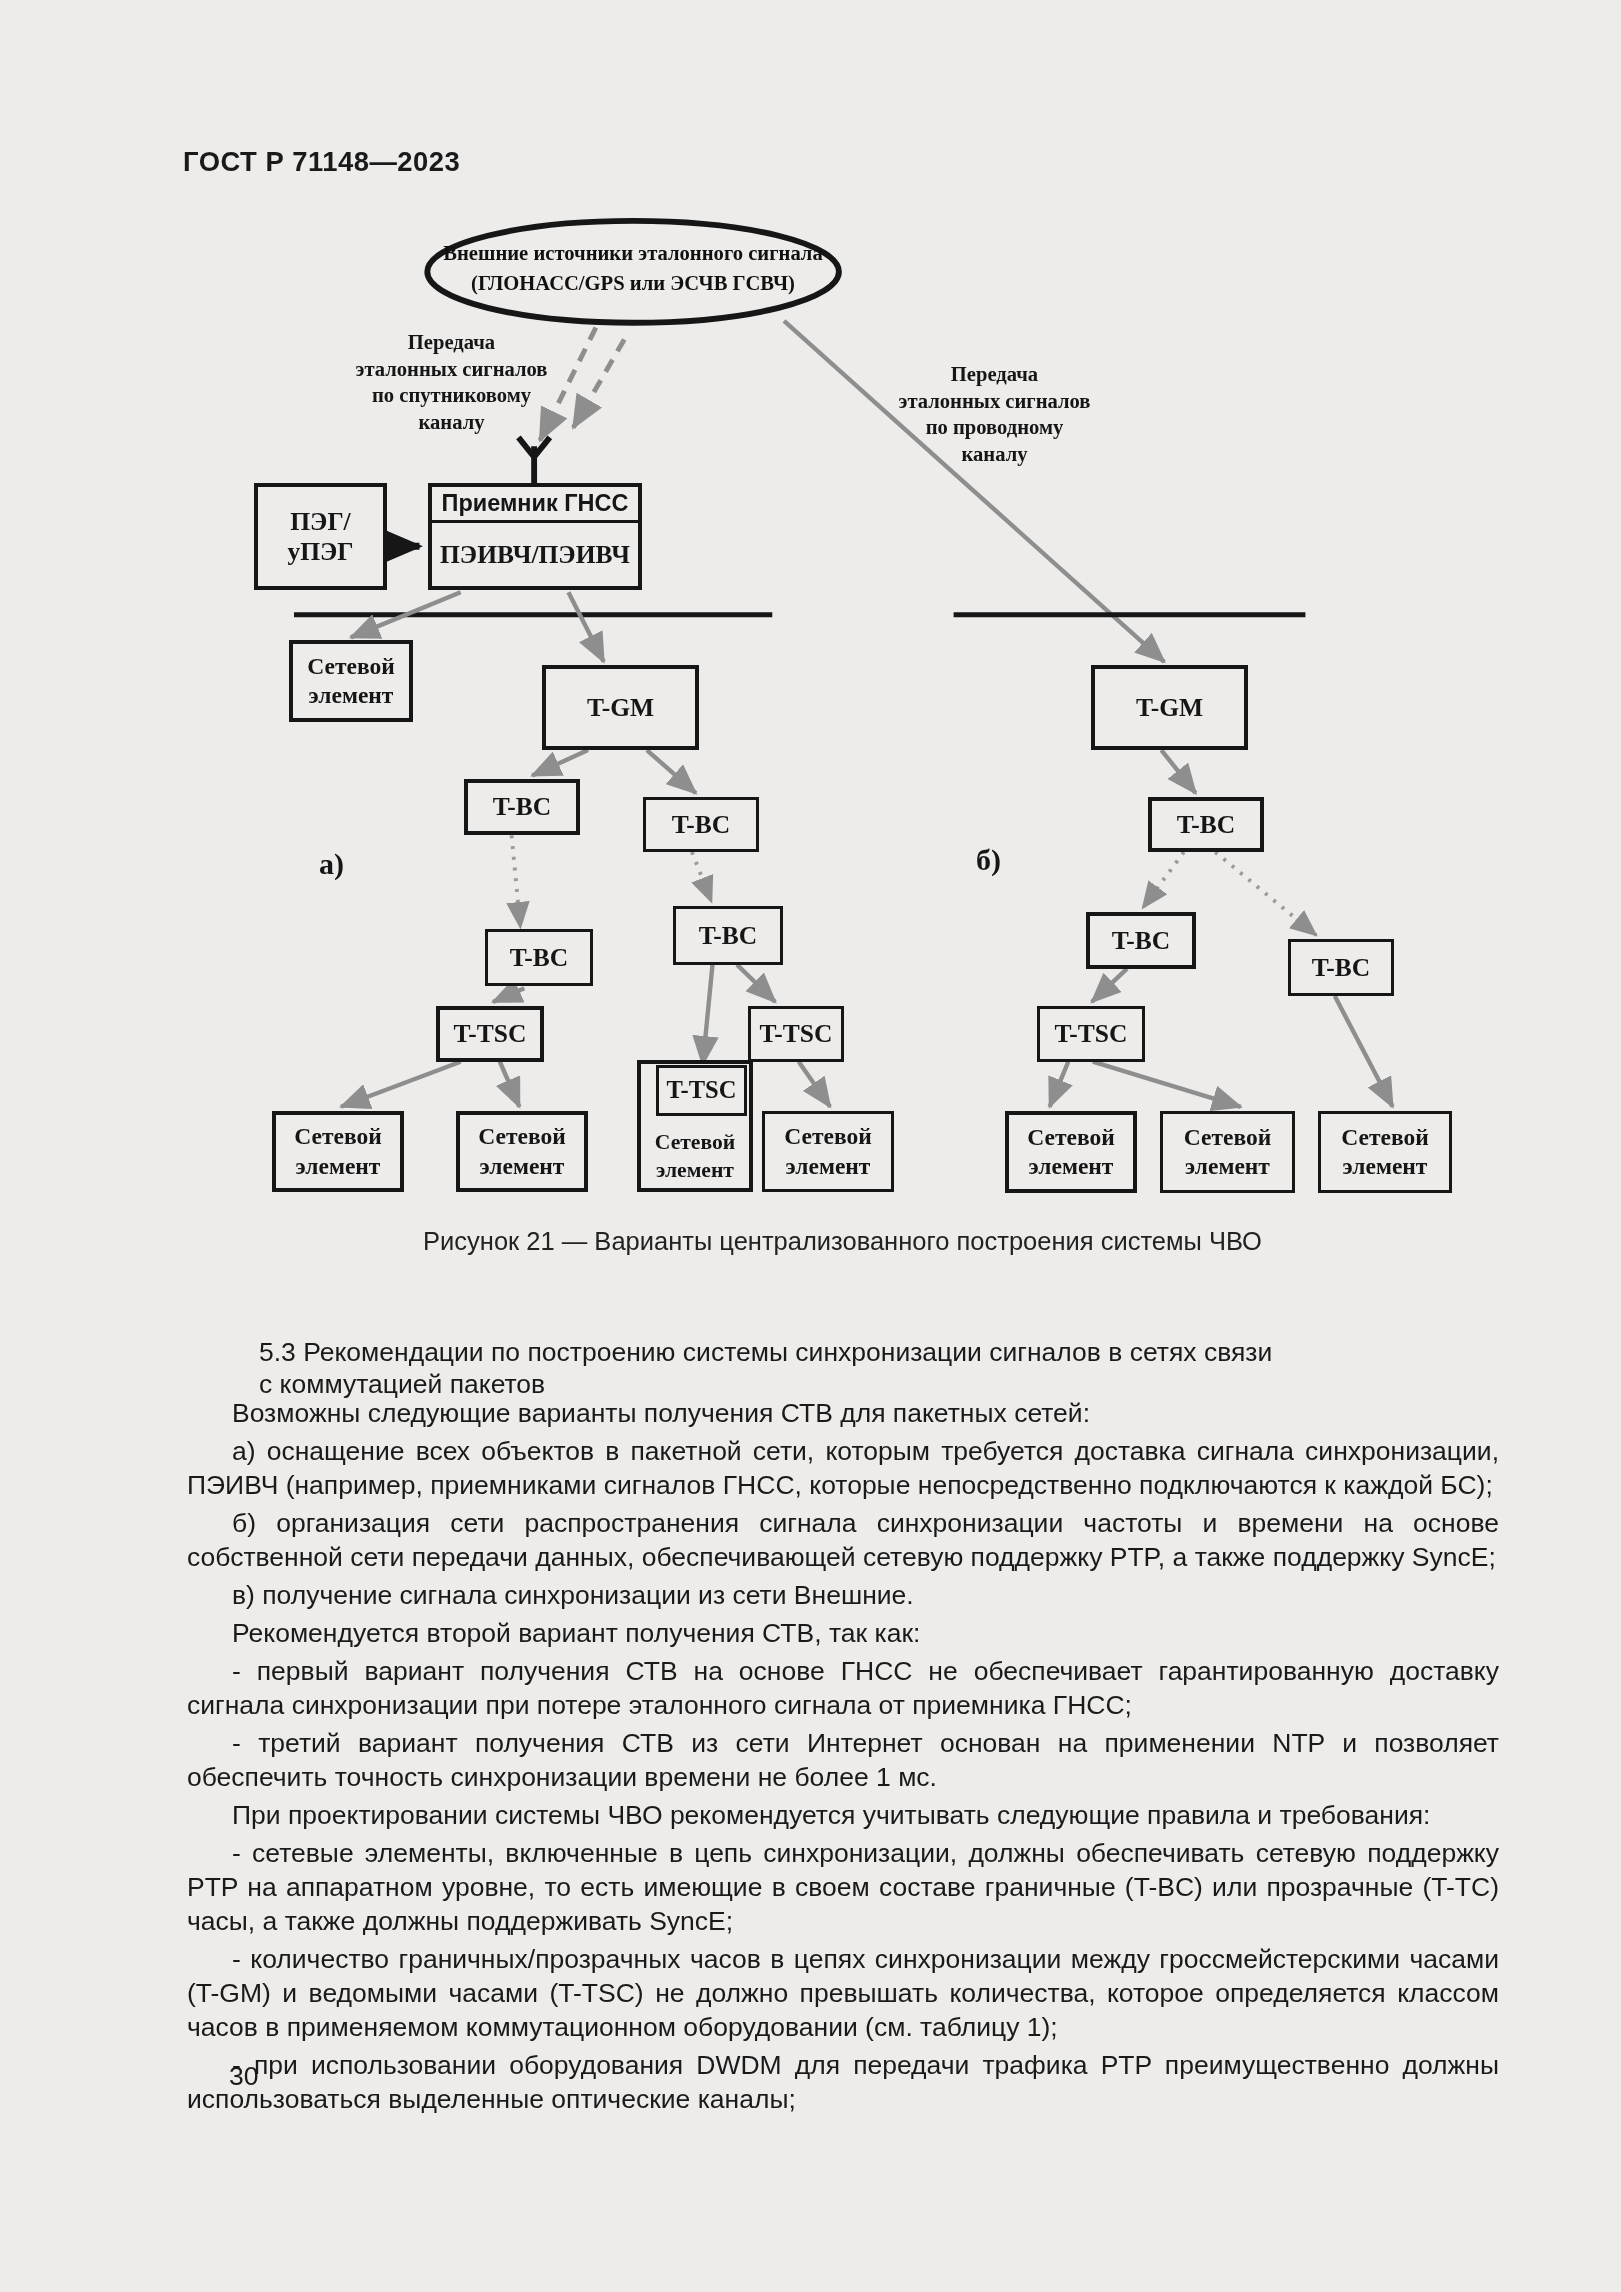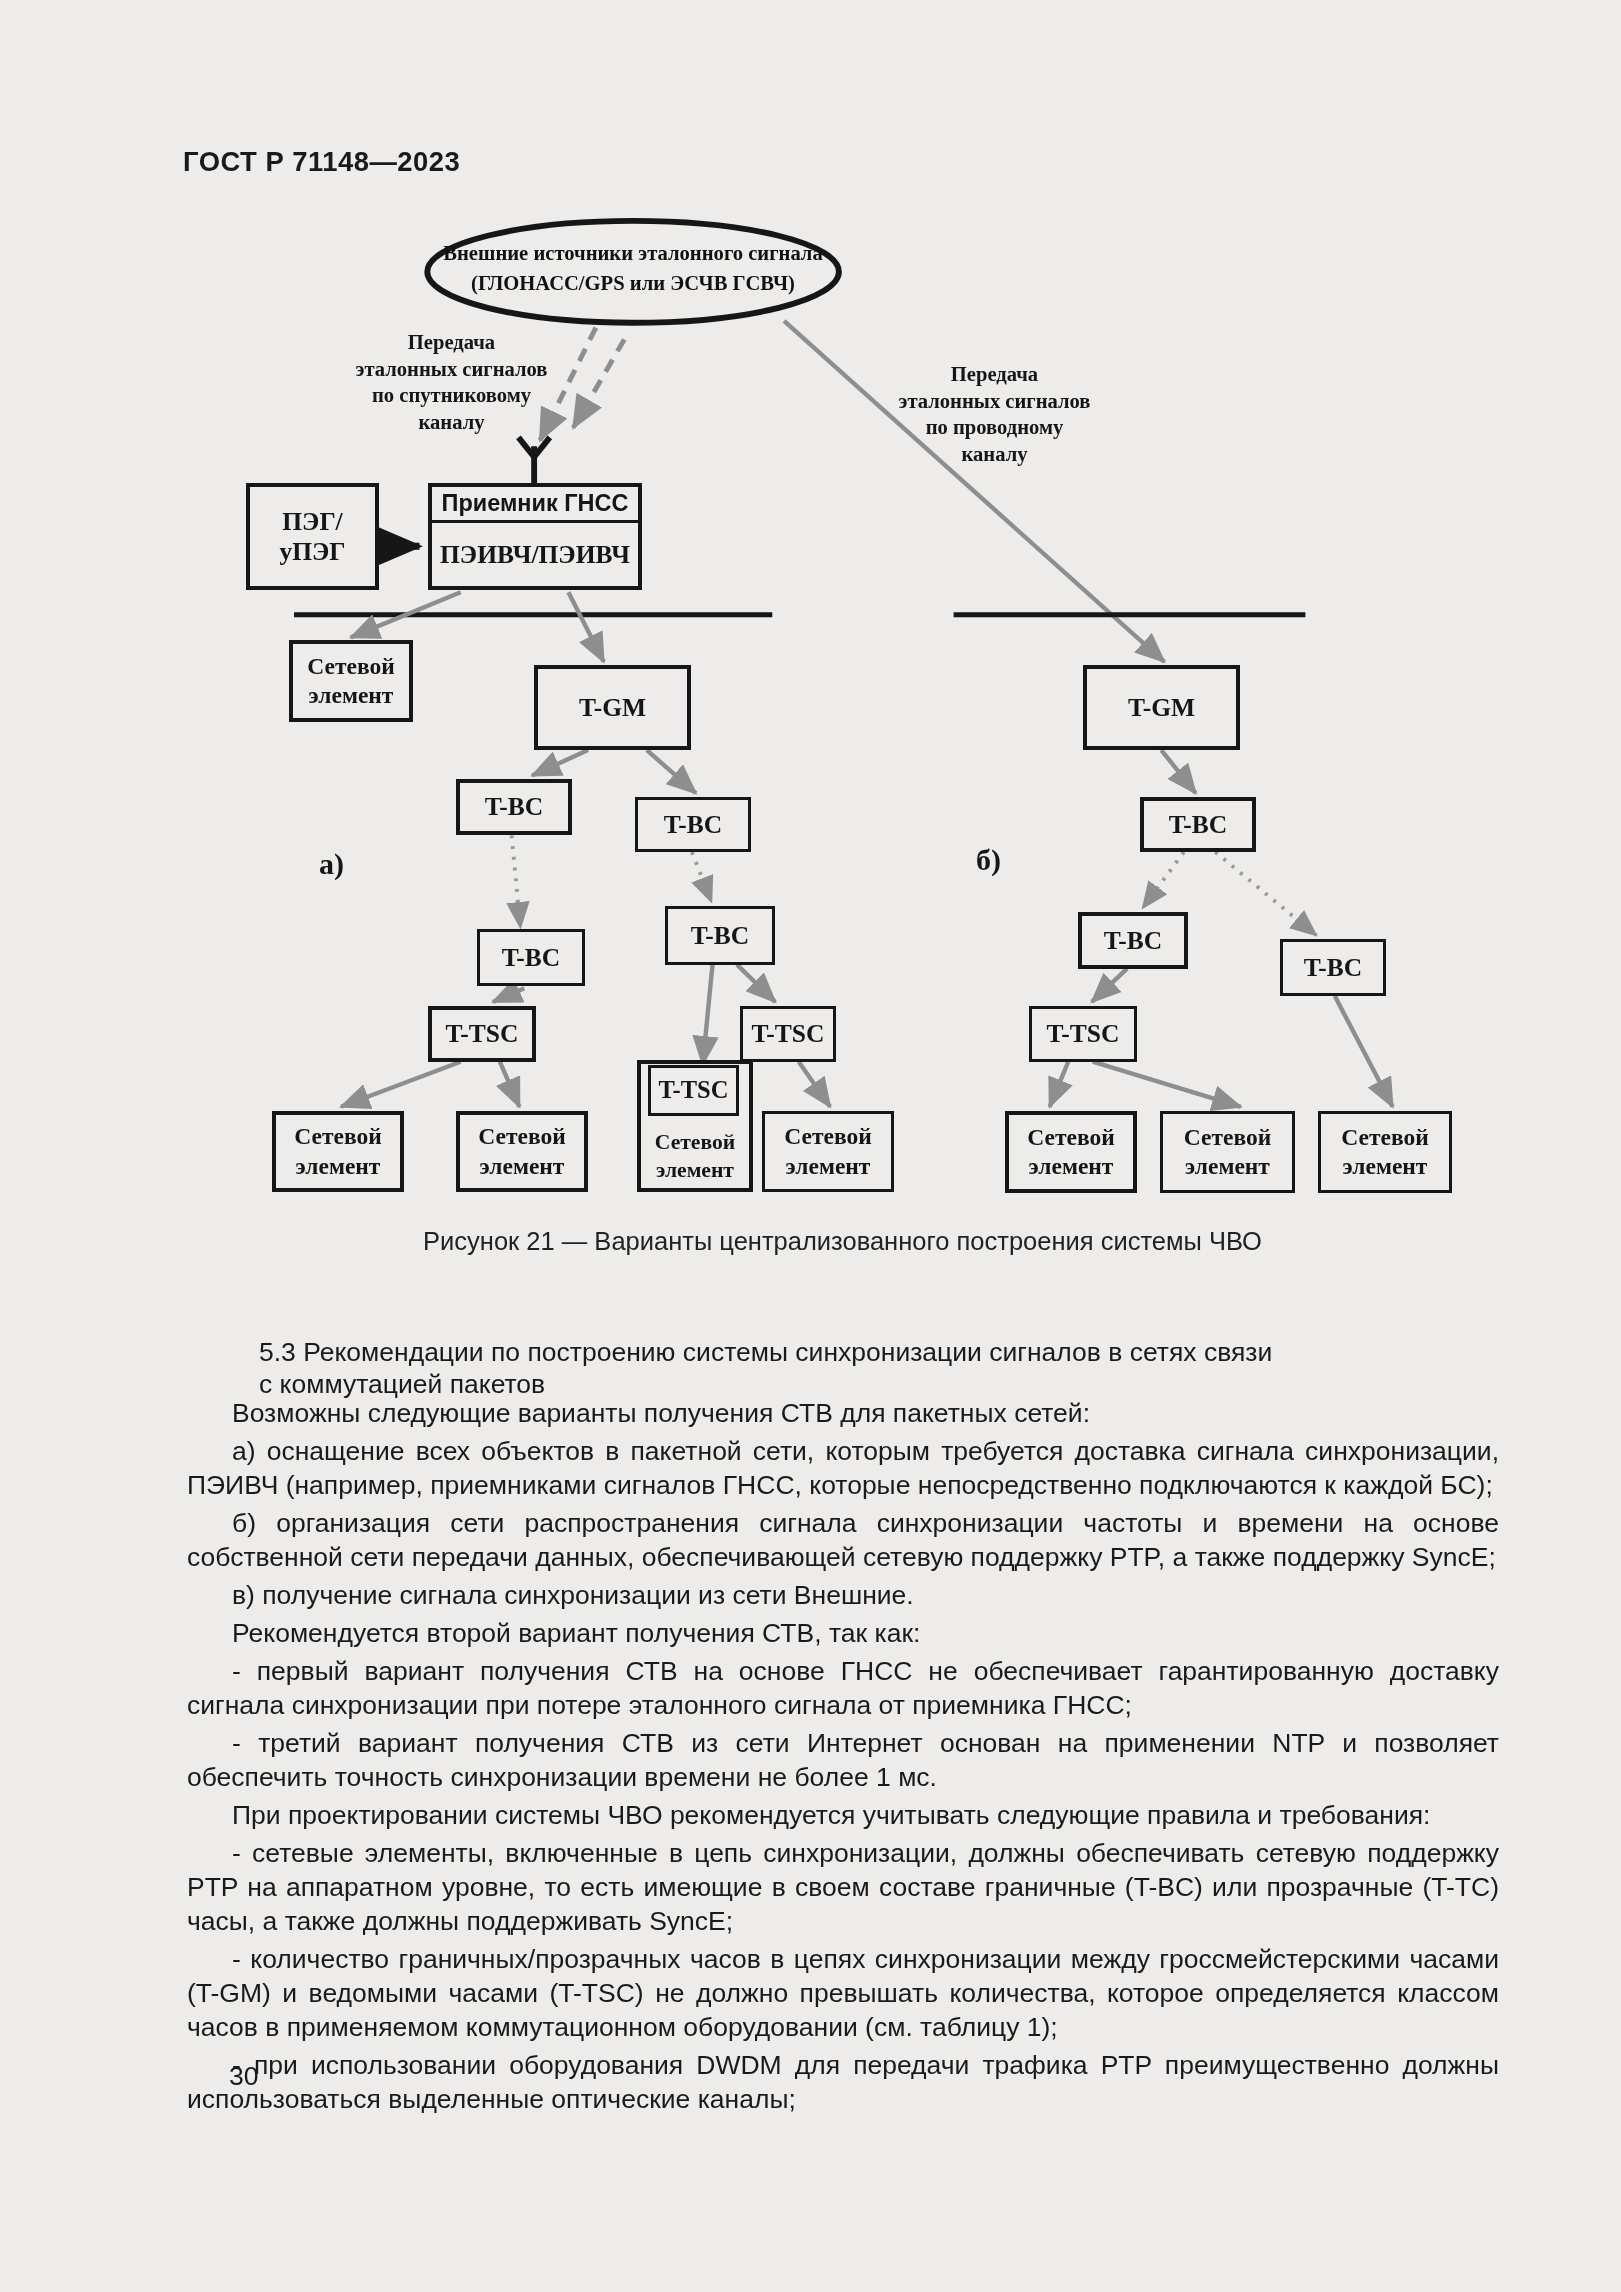--- a/index.html
+++ b/index.html
@@ -20,21 +20,21 @@
   #fig-svg{left:0;top:0;width:1621px;height:2293px;}
   .box{
     position:absolute;box-sizing:border-box;
     border:3.9px solid #161616;background:#edecea;
     display:flex;align-items:center;justify-content:center;
     text-align:center;white-space:pre-line;
     font-family:"Liberation Serif","DejaVu Serif",serif;
     font-weight:bold;color:#161616;line-height:1.15;
   }
   .b5{border-width:4.9px;}
-  .serif26{font-size:25.5px;}
+  .serif26{font-size:25.5px;margin-left:8px;}
   .serif24{font-size:23.5px;line-height:1.25;}
   .ellipse-text{
     position:absolute;left:437px;top:238px;width:392px;
     text-align:center;font-family:"Liberation Serif","DejaVu Serif",serif;
     font-weight:bold;font-size:20.6px;line-height:30px;color:#111;
   }
   .chan-label{
     position:absolute;width:245px;text-align:center;
     font-weight:bold;font-size:20.6px;line-height:26.5px;
     white-space:pre-line;color:#161616;

